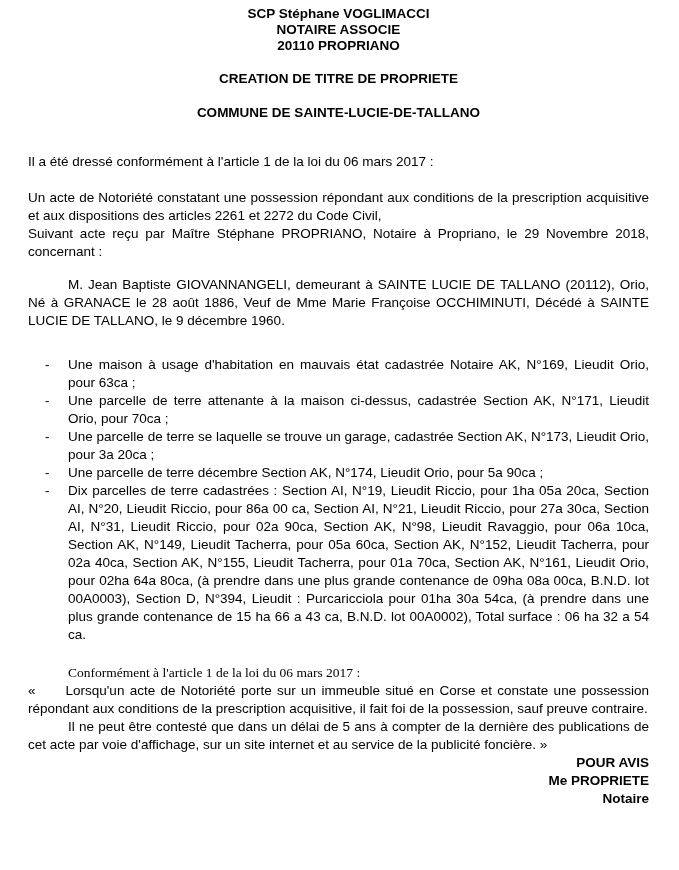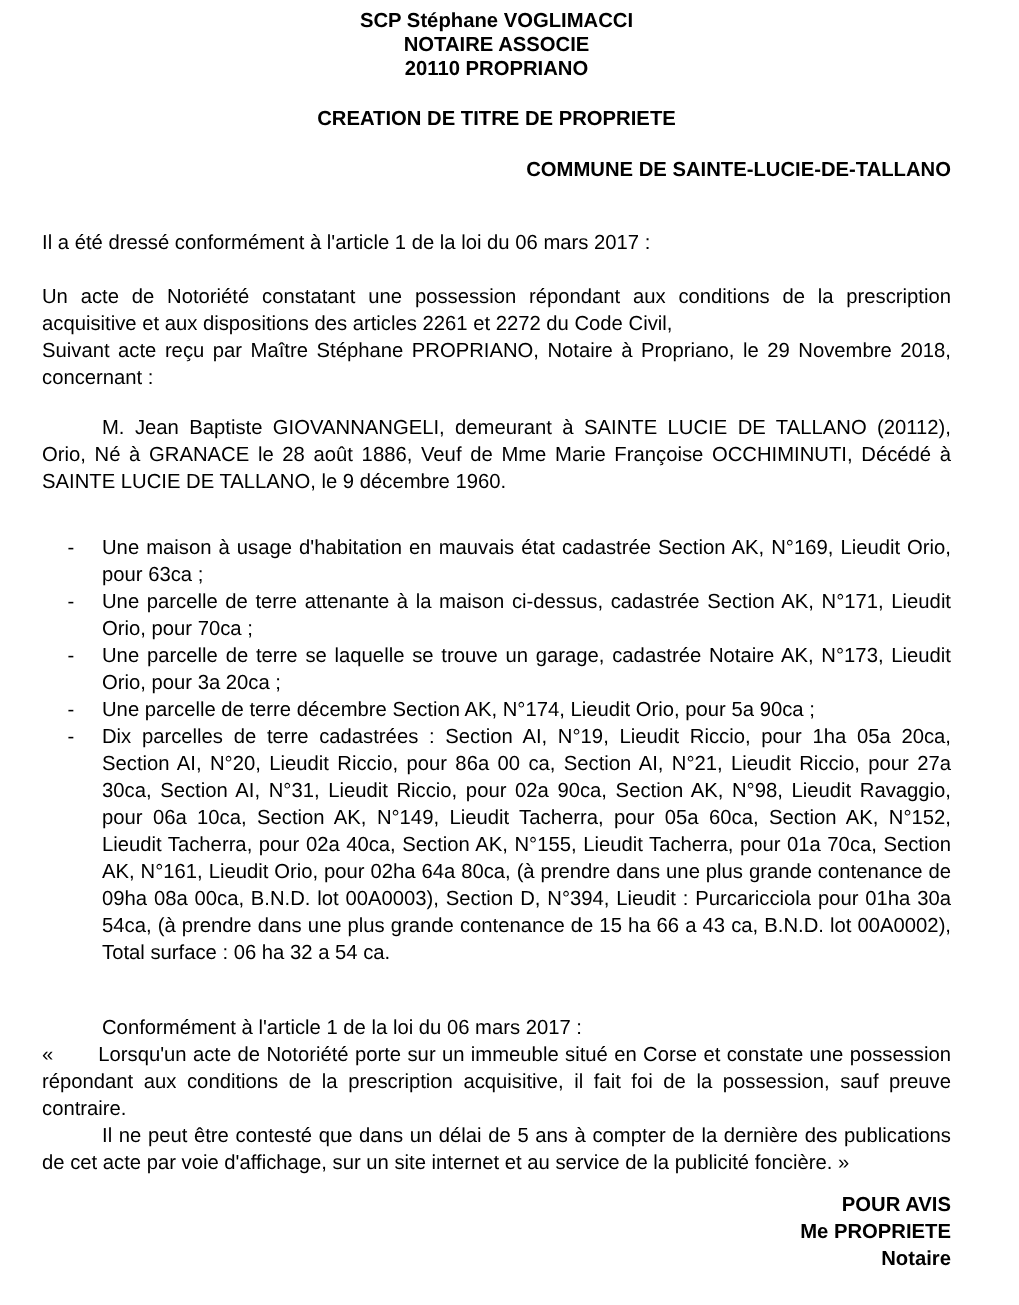--- a/index.html
+++ b/index.html
@@ -4,39 +4,39 @@
 <style>
   html, body { margin: 0; padding: 0; background: #ffffff; }
   body {
     width: 679px; height: 870px; overflow: hidden;
     font-family: "Liberation Sans", sans-serif;
     color: #000;
   }
   .page {
     box-sizing: border-box;
     width: 679px; height: 870px;
-    padding: 6px 45px 0 28px;
+    padding: 6px 30px 0 28px;
     font-size: 13.5px;
     line-height: 18px;
   }
   .header {
     text-align: center;
     font-weight: bold;
     line-height: 16px;
   }
   .doc-title  { margin-top: 17px; text-align: center; }
-  .commune-title { margin-top: 18px; text-align: right; }
+  .commune-title { margin-top: 18px; }
   .body-blocks { margin-top: 32px; }
   .blk { text-align: justify; }
   .blk.li { position: relative; padding-left: 40px; }
   .dash { position: absolute; left: 17px; top: 0; }
   .b { font-weight: normal; }
   .tab { display: inline-block; }
   .signature {
-    margin-top: 10px;
+    margin-top: 0;
     text-align: right;
     font-weight: bold;
   }
 </style>
 </head>
 <body>
 
 <div class="page">
 
   <div class="header">
@@ -45,26 +45,26 @@
     <div>20110 PROPRIANO</div>
     <div class="doc-title">CREATION DE TITRE DE PROPRIETE</div>
     <div class="commune-title">COMMUNE DE SAINTE-LUCIE-DE-TALLANO</div>
   </div>
 
   <div class="body-blocks">
       <div class="blk"><span>Il a été dressé conformément à l'article 1 de la loi du 06 mars 2017 :</span></div>
       <div class="blk" style="margin-top: 18px;"><span>Un acte de Notoriété constatant une possession répondant aux conditions de la prescription acquisitive et aux dispositions </span><span class="b">des articles 2261 et 2272 du Code Civil</span><span>,</span></div>
       <div class="blk"><span>Suivant acte reçu par Maître Stéphane PROPRIANO, Notaire à Propriano, le </span><span class="b">29 Novembre 2018</span><span>, concernant :</span></div>
       <div class="blk" style="margin-top: 15px; text-indent: 40px;"><span>M. Jean Baptiste GIOVANNANGELI, demeurant à SAINTE LUCIE DE TALLANO (20112), Orio, Né à GRANACE le 28 août 1886, Veuf de Mme Marie Françoise OCCHIMINUTI, Décédé à SAINTE LUCIE DE TALLANO, le 9 décembre 1960.</span></div>
-      <div class="blk li" style="margin-top: 26px;"><span class="dash">-</span><span>Une maison à usage d'habitation en mauvais état cadastrée Section </span><span class="b">AK</span><span>, N°</span><span class="b">169</span><span>, Lieudit Orio, pour 63ca ;</span></div>
+      <div class="blk li" style="margin-top: 26px;"><span class="dash">-</span><span>Une maison à usage d'habitation en mauvais état cadastrée Notaire </span><span class="b">AK</span><span>, N°</span><span class="b">169</span><span>, Lieudit Orio, pour 63ca ;</span></div>
       <div class="blk li"><span class="dash">-</span><span>Une parcelle de terre attenante à la maison ci-dessus, cadastrée Section </span><span class="b">AK</span><span>, N°</span><span class="b">171</span><span>, Lieudit Orio, pour 70ca ;</span></div>
-      <div class="blk li"><span class="dash">-</span><span>Une parcelle de terre se laquelle se trouve un garage, cadastrée Notaire </span><span class="b">AK</span><span>, N°</span><span class="b">173</span><span>, Lieudit Orio, pour 3a 20ca ;</span></div>
+      <div class="blk li"><span class="dash">-</span><span>Une parcelle de terre se laquelle se trouve un garage, cadastrée Section </span><span class="b">AK</span><span>, N°</span><span class="b">173</span><span>, Lieudit Orio, pour 3a 20ca ;</span></div>
       <div class="blk li"><span class="dash">-</span><span>Une parcelle de terre décembre Section </span><span class="b">AK</span><span>, N°</span><span class="b">174</span><span>, Lieudit Orio, pour 5a 90ca ;</span></div>
       <div class="blk li"><span class="dash">-</span><span>Dix parcelles de terre cadastrées : Section </span><span class="b">AI</span><span>, N°</span><span class="b">19</span><span>, Lieudit Riccio, pour 1ha 05a 20ca, Section </span><span class="b">AI</span><span>, N°</span><span class="b">20</span><span>, Lieudit Riccio, pour 86a 00 ca, Section </span><span class="b">AI</span><span>, N°</span><span class="b">21</span><span>, Lieudit Riccio, pour 27a 30ca, Section </span><span class="b">AI</span><span>, N°</span><span class="b">31</span><span>, Lieudit Riccio, pour 02a 90ca, Section </span><span class="b">AK</span><span>, N°</span><span class="b">98</span><span>, Lieudit Ravaggio, pour 06a 10ca, Section </span><span class="b">AK</span><span>, N°</span><span class="b">149</span><span>, Lieudit Tacherra, pour 05a 60ca, Section </span><span class="b">AK</span><span>, N°</span><span class="b">152</span><span>, Lieudit Tacherra, pour 02a 40ca, Section </span><span class="b">AK</span><span>, N°</span><span class="b">155</span><span>, Lieudit Tacherra, pour 01a 70ca, Section </span><span class="b">AK</span><span>, N°</span><span class="b">161</span><span>, Lieudit Orio, pour 02ha 64a 80ca, (à prendre dans une plus grande contenance de 09ha 08a 00ca, B.N.D. lot 00A0003), Section </span><span class="b">D</span><span>, N°</span><span class="b">394</span><span>, Lieudit : Purcaricciola pour 01ha 30a 54ca, (à prendre dans une plus grande contenance de 15 ha 66 a 43 ca, B.N.D. lot 00A0002), Total surface : 06 ha 32 a 54 ca.</span></div>
-      <div class="blk" style="margin-top: 32px; text-indent: 40px;"><span>Conformément à l'article 1 de la loi du 06 mars 2017 :</span></div>
+      <div class="blk" style="margin-top: 20px; text-indent: 40px; font-family: Liberation Serif, serif;"><span>Conformément à l'article 1 de la loi du 06 mars 2017 :</span></div>
       <div class="blk"><span>«</span><span class="tab" style="width: 30px;"></span><span>Lorsqu'un acte de Notoriété porte sur un immeuble situé en Corse et constate une possession répondant aux conditions de la prescription acquisitive, il fait foi de la possession, sauf preuve contraire.</span></div>
       <div class="blk" style="text-indent: 40px;"><span>Il ne peut être contesté que dans un délai de 5 ans à compter de la dernière des publications de cet acte par voie d'affichage, sur un site internet et au service de la publicité foncière. »</span></div>
     </div>
 
   <div class="signature">
     <div>POUR AVIS</div>
     <div>Me PROPRIETE</div>
     <div>Notaire</div>
   </div>
 

